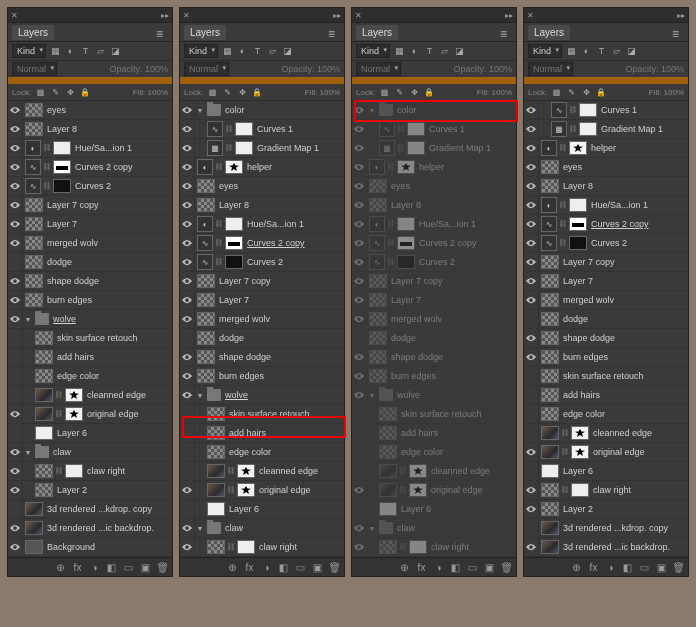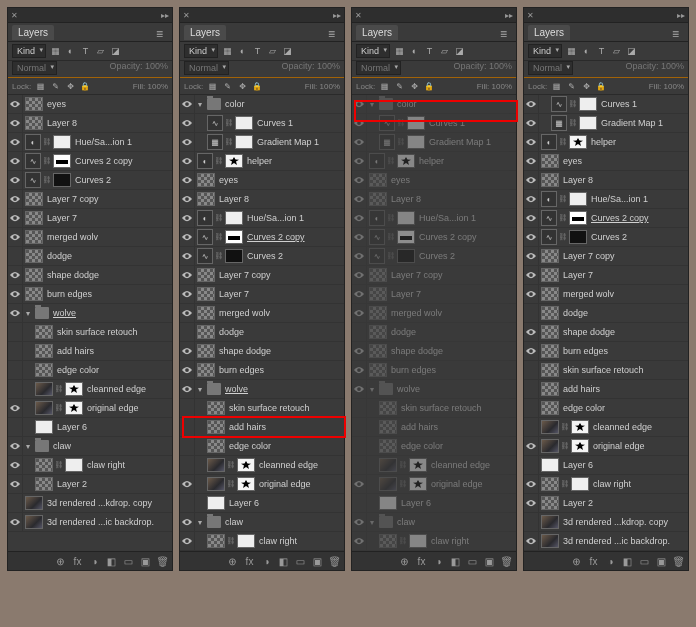--- a/index.html
+++ b/index.html
@@ -8,21 +8,21 @@
   .topbar{height:14px;background:#2e2e2e;border-bottom:1px solid #222;display:flex;justify-content:space-between;align-items:center;padding:0 3px}
   .topbar span{color:#999;font-size:8px}
   .tabrow{display:flex;align-items:center;height:18px;background:#3a3a3a;border-bottom:1px solid #222;padding:0 4px;justify-content:space-between}
   .tab{background:#4a4a4a;color:#ddd;padding:2px 6px;font-size:10px;border-top-left-radius:2px;border-top-right-radius:2px}
   .ham{width:12px;height:10px;display:inline-block}
   .ham::before{content:"\2261";color:#aaa;font-size:12px}
   .filterrow{display:flex;align-items:center;height:18px;border-bottom:1px solid #2a2a2a;padding:0 4px;gap:4px}
   .dd{background:#2e2e2e;color:#ccc;font-size:9px;padding:1px 10px 1px 4px;border:1px solid #222;position:relative}
   .dd::after{content:"\25BE";position:absolute;right:2px;top:1px;font-size:7px;color:#aaa}
   .micon{width:11px;height:11px;display:inline-flex;align-items:center;justify-content:center;color:#aaa;font-size:9px}
-  .blendrow{display:flex;align-items:flex-start;height:16px;border-bottom:1px solid #a16207;padding:0 4px;justify-content:space-between;font-size:9px;color:#777}
+  .blendrow{display:flex;align-items:center;height:16px;border-bottom:7px solid #a16207;padding:0 4px;justify-content:space-between;font-size:9px;color:#777}
   .lockrow{display:flex;align-items:center;height:16px;border-bottom:1px solid #2a2a2a;padding:0 4px;gap:4px;font-size:8px;color:#888}
   .lockrow .micon{font-size:8px}
   .layers{flex:1;overflow:hidden}
   .row{display:flex;align-items:center;height:18px;border-bottom:1px solid #333;padding-right:2px;position:relative}
   .row.dim{opacity:.42}
   .eye{width:14px;min-width:14px;height:18px;display:flex;align-items:center;justify-content:center;border-right:1px solid #333}
   .eye svg{width:10px;height:10px}
   .indent{display:inline-block}
   .thumb{width:18px;height:14px;margin:0 2px;border:1px solid #666;box-sizing:border-box;flex:0 0 18px}
   .thumb.checker{background-image:linear-gradient(45deg,#888 25%,transparent 25%,transparent 75%,#888 75%),linear-gradient(45deg,#888 25%,#555 25%,#555 75%,#888 75%);background-size:6px 6px;background-position:0 0,3px 3px}
@@ -289,20 +289,30 @@
         <div class="row">
           <div class="eye">
             <svg class="eyesvg" viewBox="0 0 16 10">
               <path d="M8 0C4 0 1 4 0 5c1 1 4 5 8 5s7-4 8-5c-1-1-4-5-8-5zm0 8a3 3 0 110-6 3 3 0 010 6z" fill="#bbb"></path>
             </svg>
           </div>
           <span class="indent" style="width: 0px;"></span>
           <span class="thumb img"></span>
           <span class="name">3d rendered ...ic backdrop.</span>
         </div>
+        <div class="row">
+          <div class="eye">
+            <svg class="eyesvg" viewBox="0 0 16 10">
+              <path d="M8 0C4 0 1 4 0 5c1 1 4 5 8 5s7-4 8-5c-1-1-4-5-8-5zm0 8a3 3 0 110-6 3 3 0 010 6z" fill="#bbb"></path>
+            </svg>
+          </div>
+          <span class="indent" style="width: 0px;"></span>
+          <span class="thumb grey"></span>
+          <span class="name">Background</span>
+        </div>
       </div>
       <div class="botbar">
         <span class="micon">⊕</span>
         <span class="micon">fx</span>
         <span class="micon">◑</span>
         <span class="micon">◧</span>
         <span class="micon">▭</span>
         <span class="micon">▣</span>
         <span class="micon">🗑</span>
       </div>

